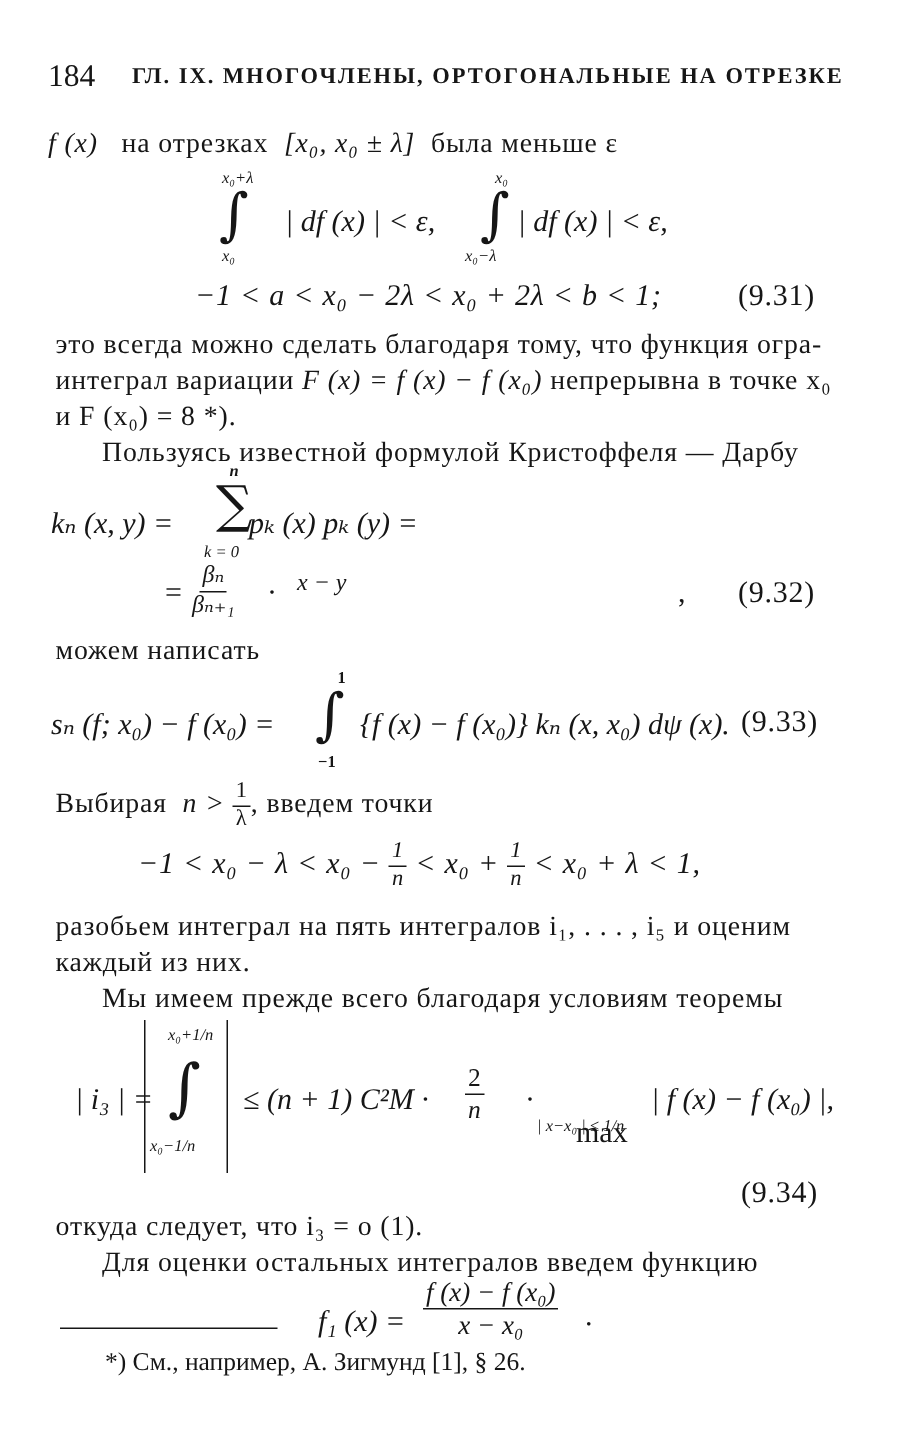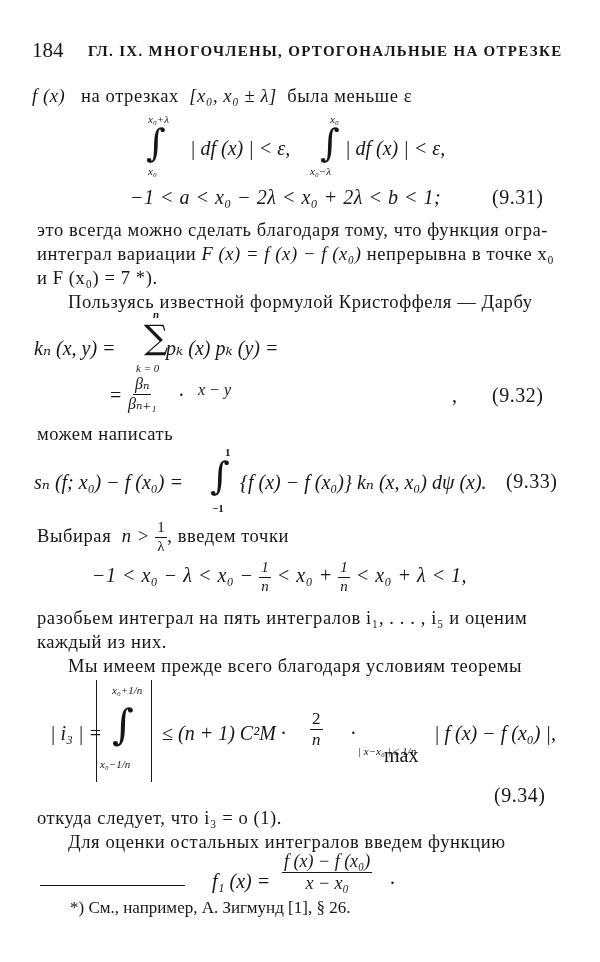--- a/index.html
+++ b/index.html
@@ -46,21 +46,21 @@
 
 <div class="abs eqn it" style="left:130px;top:186px;">−1 &lt; a &lt; x₀ − 2λ &lt; x₀ + 2λ &lt; b &lt; 1;</div>
 <div class="abs eqn" style="left:492px;top:186px;">(9.31)</div>
 
 <div class="abs t" style="left:37px;top:220px;">это всегда можно сделать благодаря тому, что функция огра-</div>
 <div class="abs t" style="left:37px;top:244px;">
   <span>интеграл вариации</span>
   <span class="it">F (x) = f (x) − f (x₀)</span>
   <span>непрерывна в точке x₀</span>
 </div>
-<div class="abs t" style="left:37px;top:268px;">и  F (x₀) = 7 *).</div>
+<div class="abs t" style="left:37px;top:268px;">и  F (x₀) = 8 *).</div>
 
 <div class="abs t" style="left:68px;top:292px;">Пользуясь известной формулой Кристоффеля — Дарбу</div>
 
 <div class="abs m it" style="left:34px;top:336px;">kₙ (x, y) =</div>
 <div class="abs small" style="left:153px;top:308px;font-weight:bold;">n</div>
 <div class="abs sum" style="left:144px;top:320px;">∑</div>
 <div class="abs small" style="left:136px;top:362px;">k = 0</div>
 <div class="abs m it" style="left:166px;top:336px;">pₖ (x) pₖ (y) =</div>
 
 <div class="abs m" style="left:110px;top:384px;">=</div>
@@ -79,21 +79,21 @@
 <div class="abs m" style="left:452px;top:384px;">,</div>
 <div class="abs eqn" style="left:492px;top:384px;">(9.32)</div>
 
 <div class="abs t" style="left:37px;top:424px;">можем написать</div>
 
 <div class="abs m it" style="left:34px;top:470px;">sₙ (f; x₀) − f (x₀) =</div>
 <div class="abs small" style="left:225px;top:446px;font-style:normal;font-weight:bold;">1</div>
 <div class="abs intg" style="left:210px;top:457px;">∫</div>
 <div class="abs small" style="left:212px;top:502px;font-style:normal;font-weight:bold;">−1</div>
 <div class="abs m it" style="left:240px;top:470px;">{f (x) − f (x₀)} kₙ (x, x₀) dψ (x).</div>
-<div class="abs eqn" style="left:494px;top:470px;margin-left:12px;">(9.33)</div>
+<div class="abs eqn" style="left:494px;top:470px;">(9.33)</div>
 
 <div class="abs t" style="left:37px;top:520px;">
   <span>Выбирая</span>&nbsp;
   <span class="it">n &gt;</span>
   <span class="frac" style="font-size:15px;">
     <span class="num">1</span>
     <span class="den">λ</span>
   </span><span>, введем точки</span>
 </div>
 

